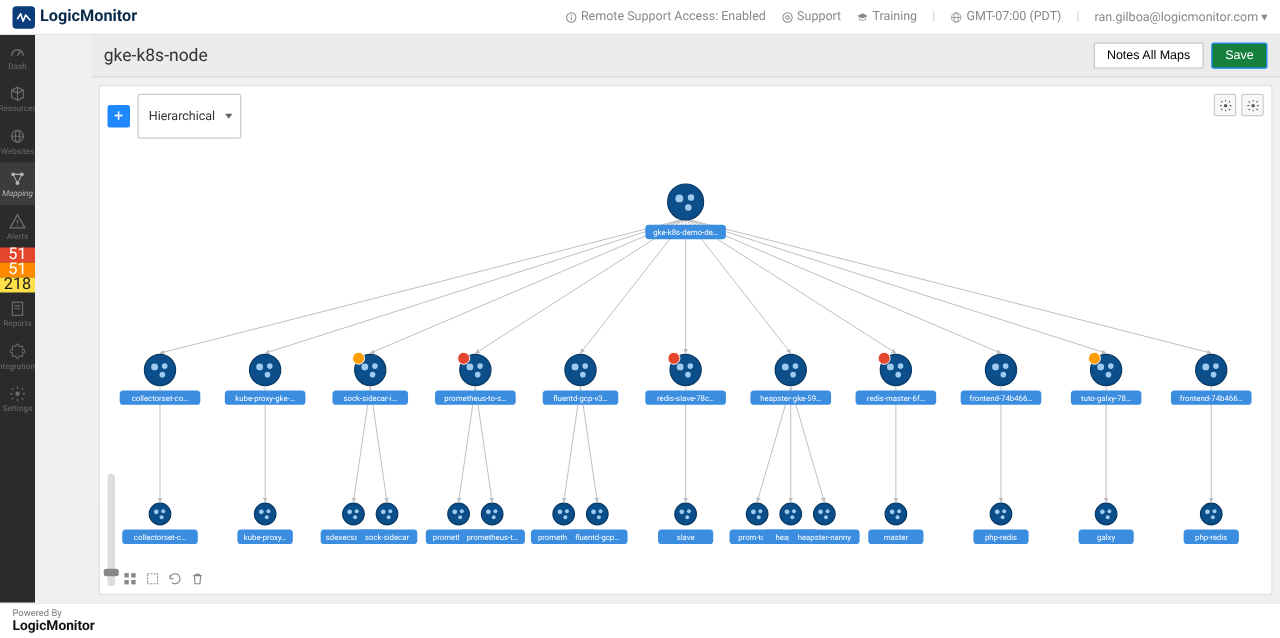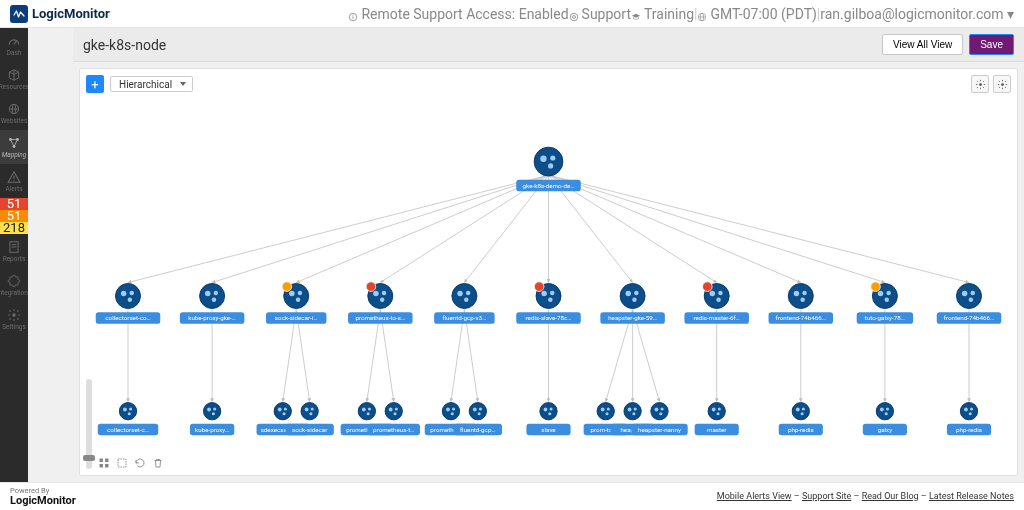--- a/index.html
+++ b/index.html
@@ -4,21 +4,21 @@
 <style>
   * { box-sizing: border-box; margin: 0; padding: 0; }
   html, body { width: 1024px; height: 510px; font-family: -apple-system, BlinkMacSystemFont, "Segoe UI", Roboto, Arial, sans-serif; font-size: 11px; color: #333; background: #fff; overflow: hidden; }
 
   
   .topbar { height: 28px; display: flex; align-items: center; padding: 0 10px; border-bottom: 1px solid #e5e5e5; background: #fff; }
   .logo { display: flex; align-items: center; font-weight: 600; font-size: 13px; color: #0a2a4a; }
   .logo-mark { width: 18px; height: 18px; background: #0a3d7a; border-radius: 3px; margin-right: 4px; display: flex; align-items: center; justify-content: center; }
   .logo-mark svg { width: 12px; height: 12px; }
   .logo .mono { font-weight: 700; }
-  .topbar-right { margin-left: auto; display: flex; align-items: center; color: #898989; font-size: 14px; }
+  .topbar-right { margin-left: auto; display: flex; align-items: center; gap: 12px; color: #898989; font-size: 10px; }
   .topbar-right .sep { color: #ccc; }
   .topbar-right a { color: #898989; text-decoration: none; cursor: pointer; }
   .topbar-right .icon { width: 10px; height: 10px; display: inline-block; vertical-align: middle; }
   .tbr-item { display: flex; align-items: center; gap: 3px; }
 
   
   .shell { display: flex; height: calc(510px - 28px - 28px); }
   .leftnav { width: 28px; background: #2b2b2b; display: flex; flex-direction: column; }
   .nav-item { height: 34px; display: flex; flex-direction: column; align-items: center; justify-content: center; color: #6d6d6d; font-size: 6.5px; cursor: pointer; gap: 1px; }
   .nav-item.active { background: #3c3c3c; color: #b5b5b5; font-style: italic; }
@@ -27,29 +27,29 @@
   .badge { width: 100%; height: 12px; line-height: 12px; font-size: 13px; text-align: center; color: #1a1a1a; }
   .badge.red { background: #e4452c; color: #fff; }
   .badge.orange { background: #ff8a00; color: #fff; }
   .badge.yellow { background: #ffe04a; }
 
   
   .page { flex: 1; display: flex; flex-direction: column; background: #f0f0f0; min-width: 0; padding-left: 45px; }
   .page-header { height: 34px; padding: 0 10px; display: flex; align-items: center; background: #ebebeb; border-bottom: 1px solid #ddd; }
   .page-title { font-size: 14px; font-weight: 400; color: #333; }
   .page-header .hbtn { margin-left: 6px; padding: 4px 10px; font-size: 10px; border: 1px solid #c8c8c8; background: #fff; border-radius: 2px; cursor: pointer; }
-  .hbtn.primary { background: #701a75; color: #fff; border-color: #1e88ff; }
+  .hbtn.primary { background: #15803d; color: #fff; border-color: #1e88ff; }
   .page-header .spacer { flex: 1; }
 
   
   .canvas-wrap { position: relative; flex: 1; margin: 6px; background: #fff; border: 1px solid #e2e2e2; border-radius: 2px; overflow: hidden; }
   
   .canvas-toolbar { position: absolute; top: 6px; left: 6px; display: flex; align-items: center; gap: 6px; z-index: 10; }
   .plus-btn { width: 18px; height: 18px; background: #1e88ff; color: #fff; border-radius: 2px; display: flex; align-items: center; justify-content: center; font-size: 13px; cursor: pointer; }
-  .layout-select { height: 16px; padding: 0 20px 0 8px; font-size: 10px; border: 1px solid #ccc; border-radius: 2px; background: #fff; position: relative; display: flex; align-items: center; cursor: pointer; }
+  .layout-select { height: 36px; padding: 0 20px 0 8px; font-size: 10px; border: 1px solid #ccc; border-radius: 2px; background: #fff; position: relative; display: flex; align-items: center; cursor: pointer; }
   .layout-select::after { content: ""; position: absolute; right: 6px; top: 50%; transform: translateY(-50%); border-left: 3px solid transparent; border-right: 3px solid transparent; border-top: 4px solid #666; }
   .canvas-gears { position: absolute; top: 6px; right: 6px; display: flex; gap: 4px; z-index: 10; }
   .gear-btn { width: 18px; height: 18px; border: 1px solid #ccc; border-radius: 2px; background: #f7f7f7; display: flex; align-items: center; justify-content: center; cursor: pointer; color: #555; }
   .gear-btn svg { width: 11px; height: 11px; }
 
   
   .canvas-bl { position: absolute; left: 6px; bottom: 6px; display: flex; align-items: flex-end; gap: 6px; z-index: 10; }
   .zoom-slider { width: 6px; height: 90px; background: #ddd; border-radius: 3px; position: relative; }
   .zoom-thumb { position: absolute; left: -3px; bottom: 8px; width: 12px; height: 6px; background: #888; border-radius: 2px; }
   .mini-icons { display: flex; gap: 6px; }
@@ -196,21 +196,21 @@
             <path d="M12 2v3M12 19v3M4.2 4.2l2.1 2.1M17.7 17.7l2.1 2.1M2 12h3M19 12h3M4.2 19.8l2.1-2.1M17.7 6.3l2.1-2.1" stroke="currentColor" stroke-width="1.8"></path>
           </svg></span>
         <span>Settings</span>
       </div>
     </div>
 
   <div class="page">
     <div class="page-header">
       <div class="page-title">gke-k8s-node</div>
       <div class="spacer"></div>
-      <button class="hbtn">View All View</button>
+      <button class="hbtn">Notes All Maps</button>
       <button class="hbtn primary">Save</button>
     </div>
 
     <div class="canvas-wrap">
       <div class="canvas-toolbar">
         <div class="plus-btn">+</div>
         <div class="layout-select">
           <span>Hierarchical</span>
         </div>
       </div>
@@ -518,15 +518,14 @@
     </div>
   </div>
 </div>
 
 <div class="footer">
   <div class="pb">
     <span class="small">Powered By</span>
     <span class="lm">LogicMonitor</span>
   </div>
   <div class="r">
-    <div class="links" id="footer-links"><a>Mobile Alerts View</a> – <a>Support Site</a> – <a>Read Our Blog</a> – <a>Latest Release Notes</a></div>
   </div>
 </div>
 
 </body></html>

